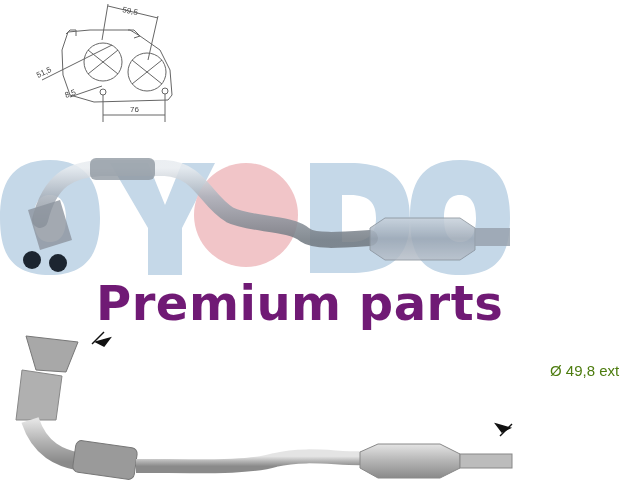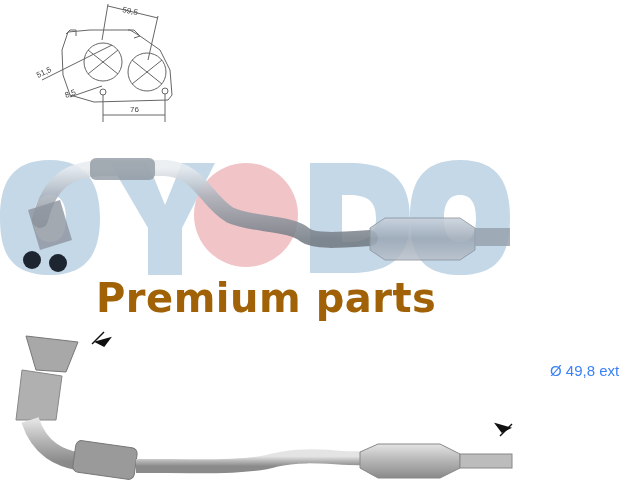--- a/index.html
+++ b/index.html
@@ -3,25 +3,25 @@
   <meta charset="utf-8">
   <style>
     html, body { margin: 0; padding: 0; }
     body {
       width: 630px; height: 484px; background: #ffffff; position: relative; overflow: hidden;
       font-family: "Liberation Sans", sans-serif;
     }
     .abs { position: absolute; }
     .wm { position: absolute; left: 0; top: 0; width: 630px; height: 484px; }
     .premium {
-      position: absolute; left: 96px; top: 275px; font-size: 40px; letter-spacing: 0.5px;
-      color: #a16207; font-family: "DejaVu Sans", sans-serif; font-weight: bold;
+      position: absolute; left: 96px; top: 275px; font-size: 48px; letter-spacing: 0.5px;
+      color: #701a75; font-family: "DejaVu Sans", sans-serif; font-weight: bold;
     }
     .dim-text {
-      position: absolute; left: 550px; top: 362px; font-size: 15px; color: #3b82f6;
+      position: absolute; left: 550px; top: 362px; font-size: 15px; color: #4d7c0f;
       font-family: "Liberation Sans", sans-serif;
     }
     svg text { font-family: "Liberation Sans", sans-serif; }
   </style>
 </head>
 <body>
 
 <svg class="wm" viewBox="0 0 630 484">
 
   <path d="M 50 160 C 10 160 0 185 0 218 C 0 252 10 275 50 275 C 88 275 100 252 100 218 C 100 185 88 160 50 160 Z M 50 195 C 62 195 66 205 66 218 C 66 232 62 242 50 242 C 38 242 34 232 34 218 C 34 205 38 195 50 195 Z" fill="#c5d8e8" fill-rule="evenodd"></path>

